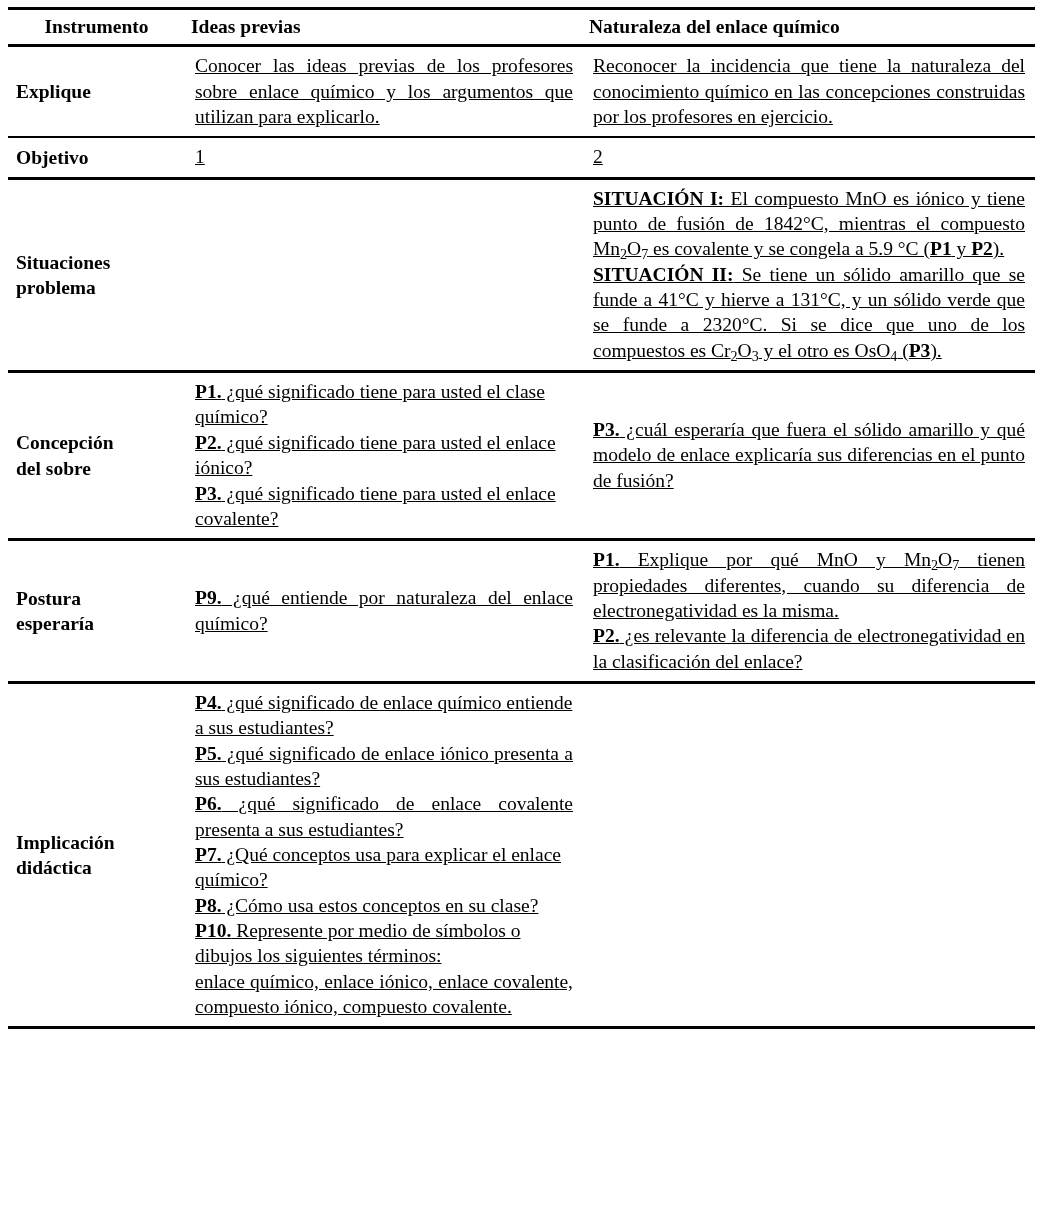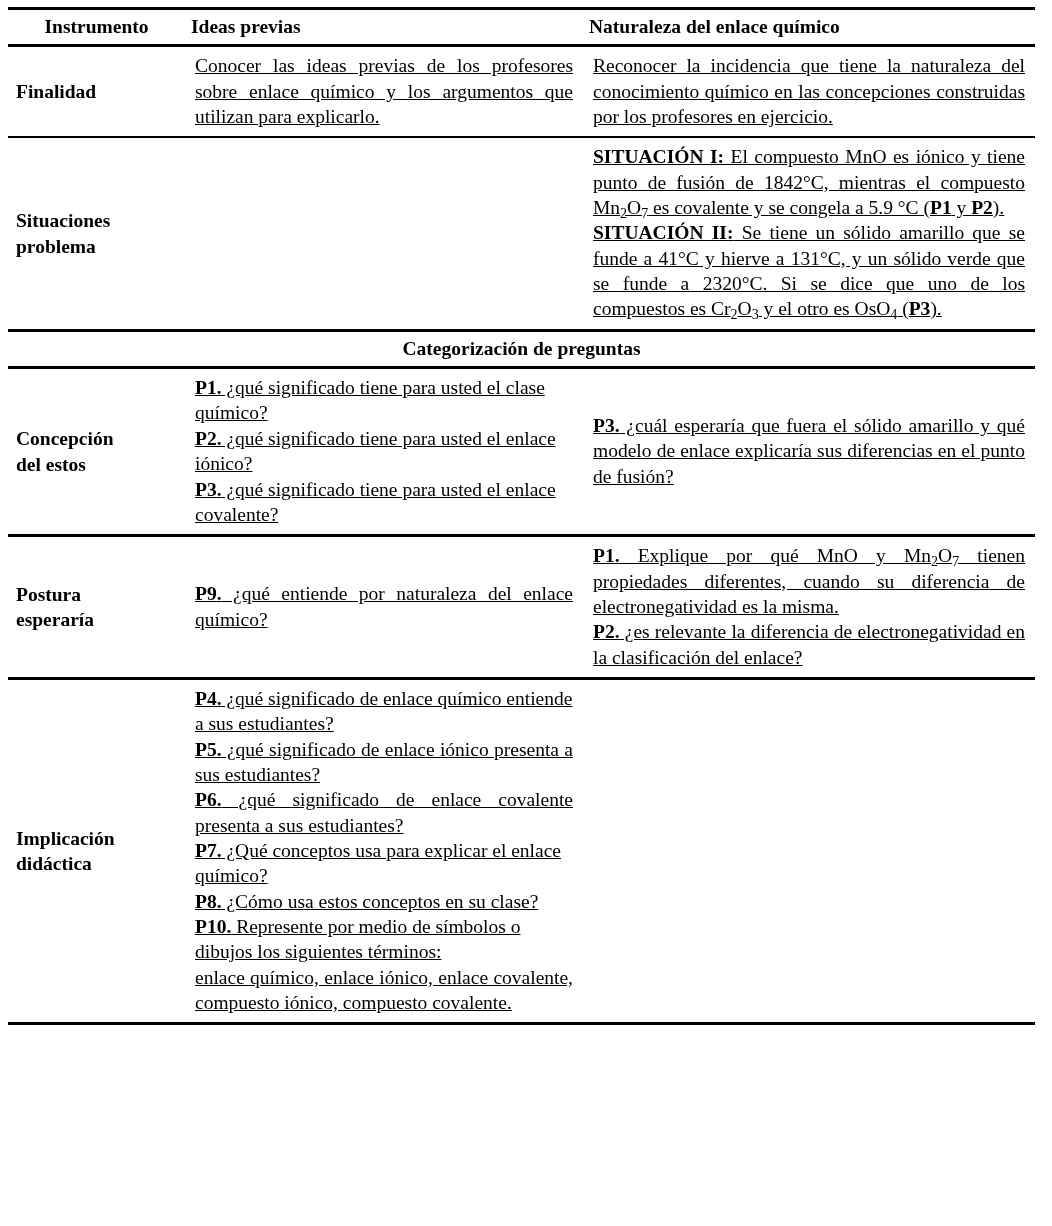--- a/index.html
+++ b/index.html
@@ -104,52 +104,58 @@
       <tr class="hdr rule-top rule-thick">
         <th class="h-instrument">Instrumento</th>
         <th>Ideas previas</th>
         <th>Naturaleza del enlace químico</th>
       </tr>
     </thead>
 
     <tbody>
 
       <tr class="rule-thin">
-        <td class="lbl">Finalidad</td>
+        <td class="lbl">Explique</td>
         <td class="cell">
           <p class="just">Conocer las ideas previas de los profesores sobre enlace químico y los argumentos que utilizan para explicarlo.</p>
         </td>
         <td class="cell">
           <p class="just">Reconocer la incidencia que tiene la naturaleza del conocimiento químico en las concepciones construidas por los profesores en ejercicio.</p>
         </td>
       </tr>
 
+      <tr class="rule-thick">
+        <td class="lbl">Objetivo</td>
+        <td class="cell">
+          <p class="left">1</p>
+        </td>
+        <td class="cell">
+          <p class="left">2</p>
+        </td>
+      </tr>
 
       <tr class="rule-thick">
         <td class="lbl">
           <span class="qline">Situaciones</span>
           <span class="qline">problema</span>
         </td>
         <td class="cell">
           <p class="left"></p>
         </td>
         <td class="cell">
           <p class="just"><b>SITUACIÓN I:</b><span> El compuesto MnO es iónico y tiene punto de fusión de 1842°C, mientras el compuesto Mn</span><sub>2</sub><span>O</span><sub>7</sub><span> es covalente y se congela a 5.9 °C (</span><b>P1</b><span> y </span><b>P2</b><span>).</span></p>
           <p class="just"><b>SITUACIÓN II:</b><span> Se tiene un sólido amarillo que se funde a 41°C y hierve a 131°C, y un sólido verde que se funde a 2320°C. Si se dice que uno de los compuestos es Cr</span><sub>2</sub><span>O</span><sub>3</sub><span> y el otro es OsO</span><sub>4</sub><span> (</span><b>P3</b><span>).</span></p>
         </td>
       </tr>
 
-      <tr class="rule-thick">
-        <td class="band" colspan="3">Categorización de preguntas</td>
-      </tr>
 
       <tr class="rule-thick">
         <td class="lbl">
           <span class="qline">Concepción</span>
-          <span class="qline">del estos</span>
+          <span class="qline">del sobre</span>
         </td>
         <td class="cell">
           <p class="left"><b>P1.</b><span> ¿qué significado tiene para usted el clase químico?</span></p>
           <p class="left"><b>P2.</b><span> ¿qué significado tiene para usted el enlace iónico?</span></p>
           <p class="left"><b>P3.</b><span> ¿qué significado tiene para usted el enlace covalente?</span></p>
         </td>
         <td class="cell">
           <p class="just"><b>P3.</b><span> ¿cuál esperaría que fuera el sólido amarillo y qué modelo de enlace explicaría sus diferencias en el punto de fusión?</span></p>
         </td>
       </tr>

